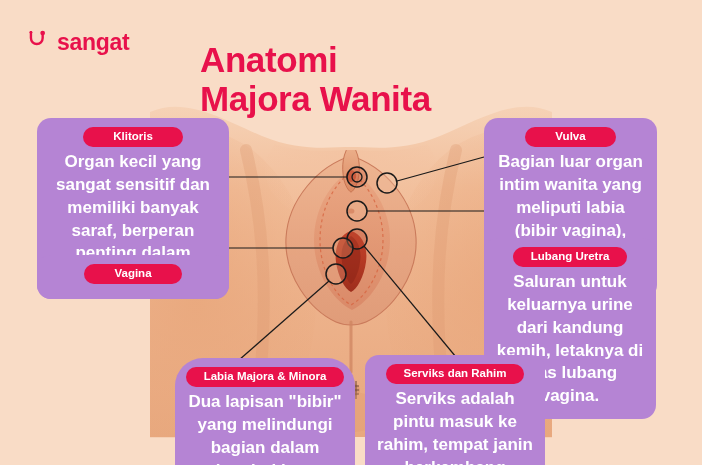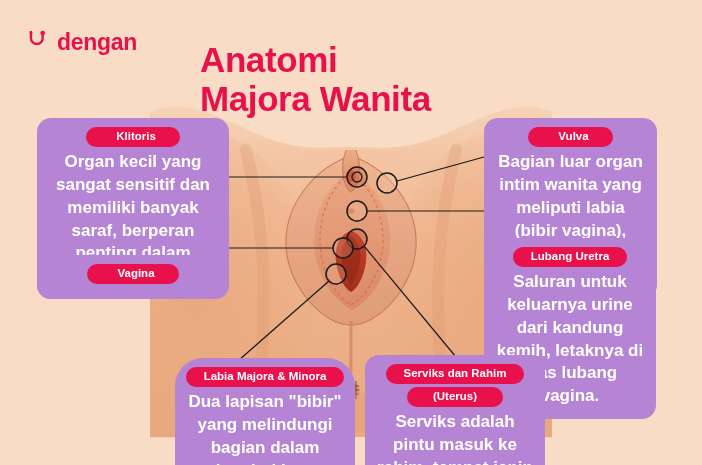--- a/index.html
+++ b/index.html
@@ -47,21 +47,21 @@
     background:#E8114B;
     color:#fff;
     border-radius:20px;
     font-size:11.5px;
     font-weight:700;
     padding:3px 18px 4px 18px;
     line-height:1.15;
     white-space:nowrap;
   }
   .pill.wide{padding-left:26px;padding-right:26px;}
-  .pill.narrow{padding-left:30px;padding-right:24px;}
+  .pill.narrow{padding-left:30px;padding-right:30px;}
   .desc{
     font-size:17px;
     line-height:1.34;
     color:#FFFFFF;
     font-weight:700;
   }
 
   #box-klitoris{left:37px;top:118px;width:192px;}
   #box-vagina{left:37px;top:236px;width:192px;margin-top:19px;}
   #box-vulva{left:484px;top:118px;width:173px;}
@@ -197,21 +197,21 @@
       <circle cx="336" cy="274" r="10" fill="rgba(235,180,145,0.3)"></circle>
     </g>
   </svg>
 
   <div class="logo">
     <svg class="logo-mark" viewBox="0 0 24 26">
       <path d="M3.2,2.2 L3.2,8.6 C3.2,12.4 6.1,15.2 9.6,15.2 C13.1,15.2 16,12.4 16,8.6 L16,5.6" fill="none" stroke="#E8114B" stroke-width="2.6" stroke-linecap="round"></path>
       <circle cx="3.2" cy="2.4" r="1.5" fill="#E8114B"></circle>
       <circle cx="16" cy="3.2" r="2.6" fill="#E8114B"></circle>
     </svg>
-    <span class="logo-text">dengan</span>
+    <span class="logo-text">sangat</span>
   </div>
 
   <div class="title">
     <div>Anatomi</div>
     <div>Majora Wanita</div>
   </div>
 
   <div class="box" id="box-klitoris">
     <div class="pillrow">
       <span class="pill narrow">Klitoris</span>
@@ -242,18 +242,17 @@
   <div class="box" id="box-labia">
     <div class="pillrow">
       <span class="pill">Labia Majora &amp; Minora</span>
     </div>
     <div class="desc">Dua lapisan "bibir" yang melindungi bagian dalam vagina dari kotoran dan infeksi.</div>
   </div>
 
   <div class="box" id="box-serviks">
     <div class="pillrow">
       <span class="pill">Serviks dan Rahim</span>
-      <span class="pill wide">(Uterus)</span>
     </div>
     <div class="desc">Serviks adalah pintu masuk ke rahim, tempat janin berkembang selama kehamilan.</div>
   </div>
 
 </div>
 
 </body></html>

